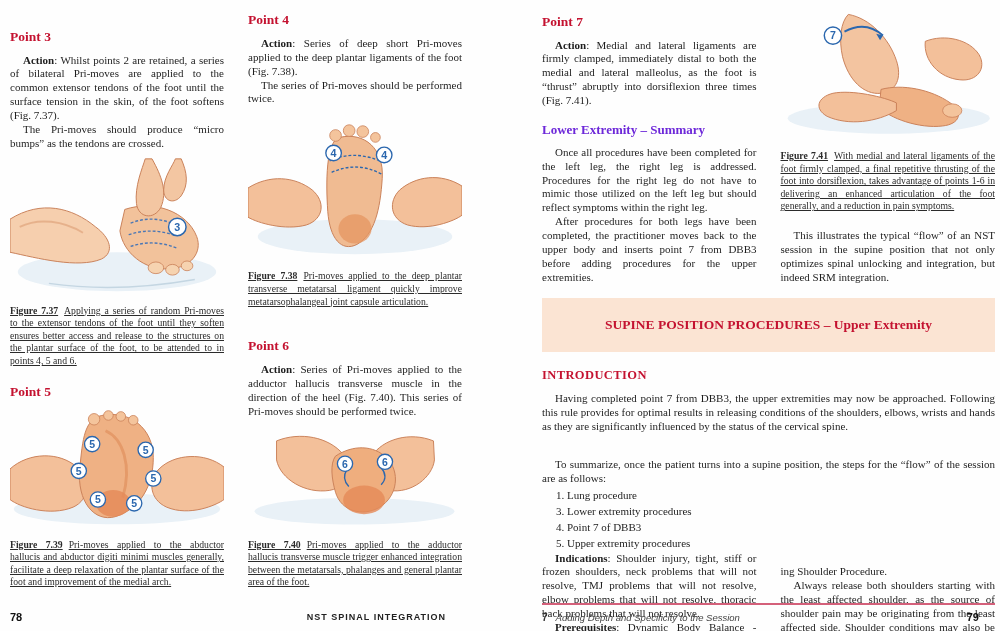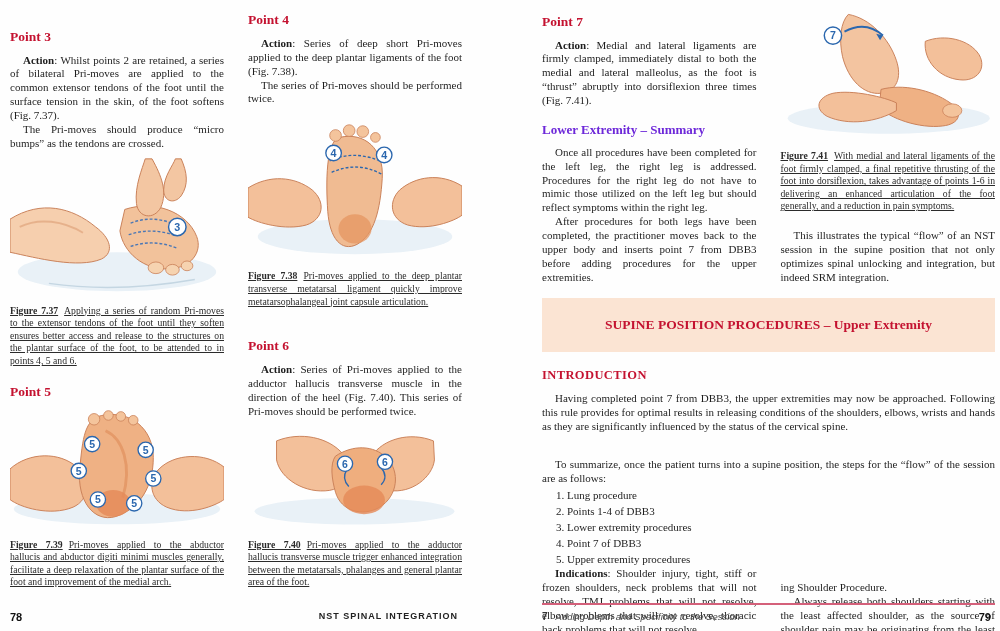--- a/index.html
+++ b/index.html
@@ -25,21 +25,21 @@
   .banner{margin:14px 0 0 0;background:#fbe4d3;color:#c41230;font-weight:bold;
           font-size:13.5px;text-align:center;padding:19px 4px;}
   .rule-head{display:flex;align-items:center;gap:10px;margin:12px 0 8px 0;}
   .rule-head .line{flex:1;height:2px;background:#eaa6ad;}
   .rh-text{font-variant:small-caps;font-weight:bold;letter-spacing:1px;
            font-size:13px;color:#8c2330;white-space:nowrap;}
 
   .steps{list-style:none;margin:2px 0 0 0;padding:0 0 0 14px;font-size:11px;line-height:1.45;}
 
   .pink-rule{position:absolute;left:0;right:0;bottom:26px;height:2px;background:#d4607a;}
-  .footer{position:absolute;left:0;right:4px;bottom:8px;display:flex;align-items:flex-start;
+  .footer{position:absolute;left:0;right:16px;bottom:8px;display:flex;align-items:center;
           font-family:"Liberation Sans",sans-serif;}
   .pagenum{font-weight:bold;font-size:11px;color:#111;}
   .runtitle{margin-left:auto;font-size:9px;letter-spacing:1px;color:#222;font-weight:600;}
   .chapnum{font-weight:bold;font-size:10px;color:#333;margin-right:8px;}
   .chaptitle{font-style:italic;font-size:9.5px;color:#444;}
   .footer .right{margin-left:auto;}
 
   svg text.marker{font-family:"Liberation Sans",sans-serif;font-size:11px;font-weight:bold;
                   fill:#2b67ae;text-anchor:middle;}
 </style>
@@ -203,21 +203,20 @@
 
       <div class="cols" style="margin-top:14px;flex-direction:column;">
         <div class="col">
           <h2 class="intro-head">INTRODUCTION</h2>
           <p class="body ind">Having completed point 7 from DBB3, the upper extremities may now be approached. Following this rule provides for optimal results in releasing conditions of the shoulders, elbows, wrists and hands as they are significantly influenced by the status of the cervical spine.</p>
         </div>
         <div class="col">
           <p class="body ind">To summarize, once the patient turns into a supine position, the steps for the “flow” of the session are as follows:</p>
           <ul class="steps">
             <li>1. Lung procedure</li>
-            <li>2. Points 1-4 of DBB3</li>
             <li>3. Lower extremity procedures</li>
             <li>4. Point 7 of DBB3</li>
             <li>5. Upper extremity procedures</li>
           </ul>
         </div>
       </div>
 
 
       <div class="cols">
         <div class="col">

